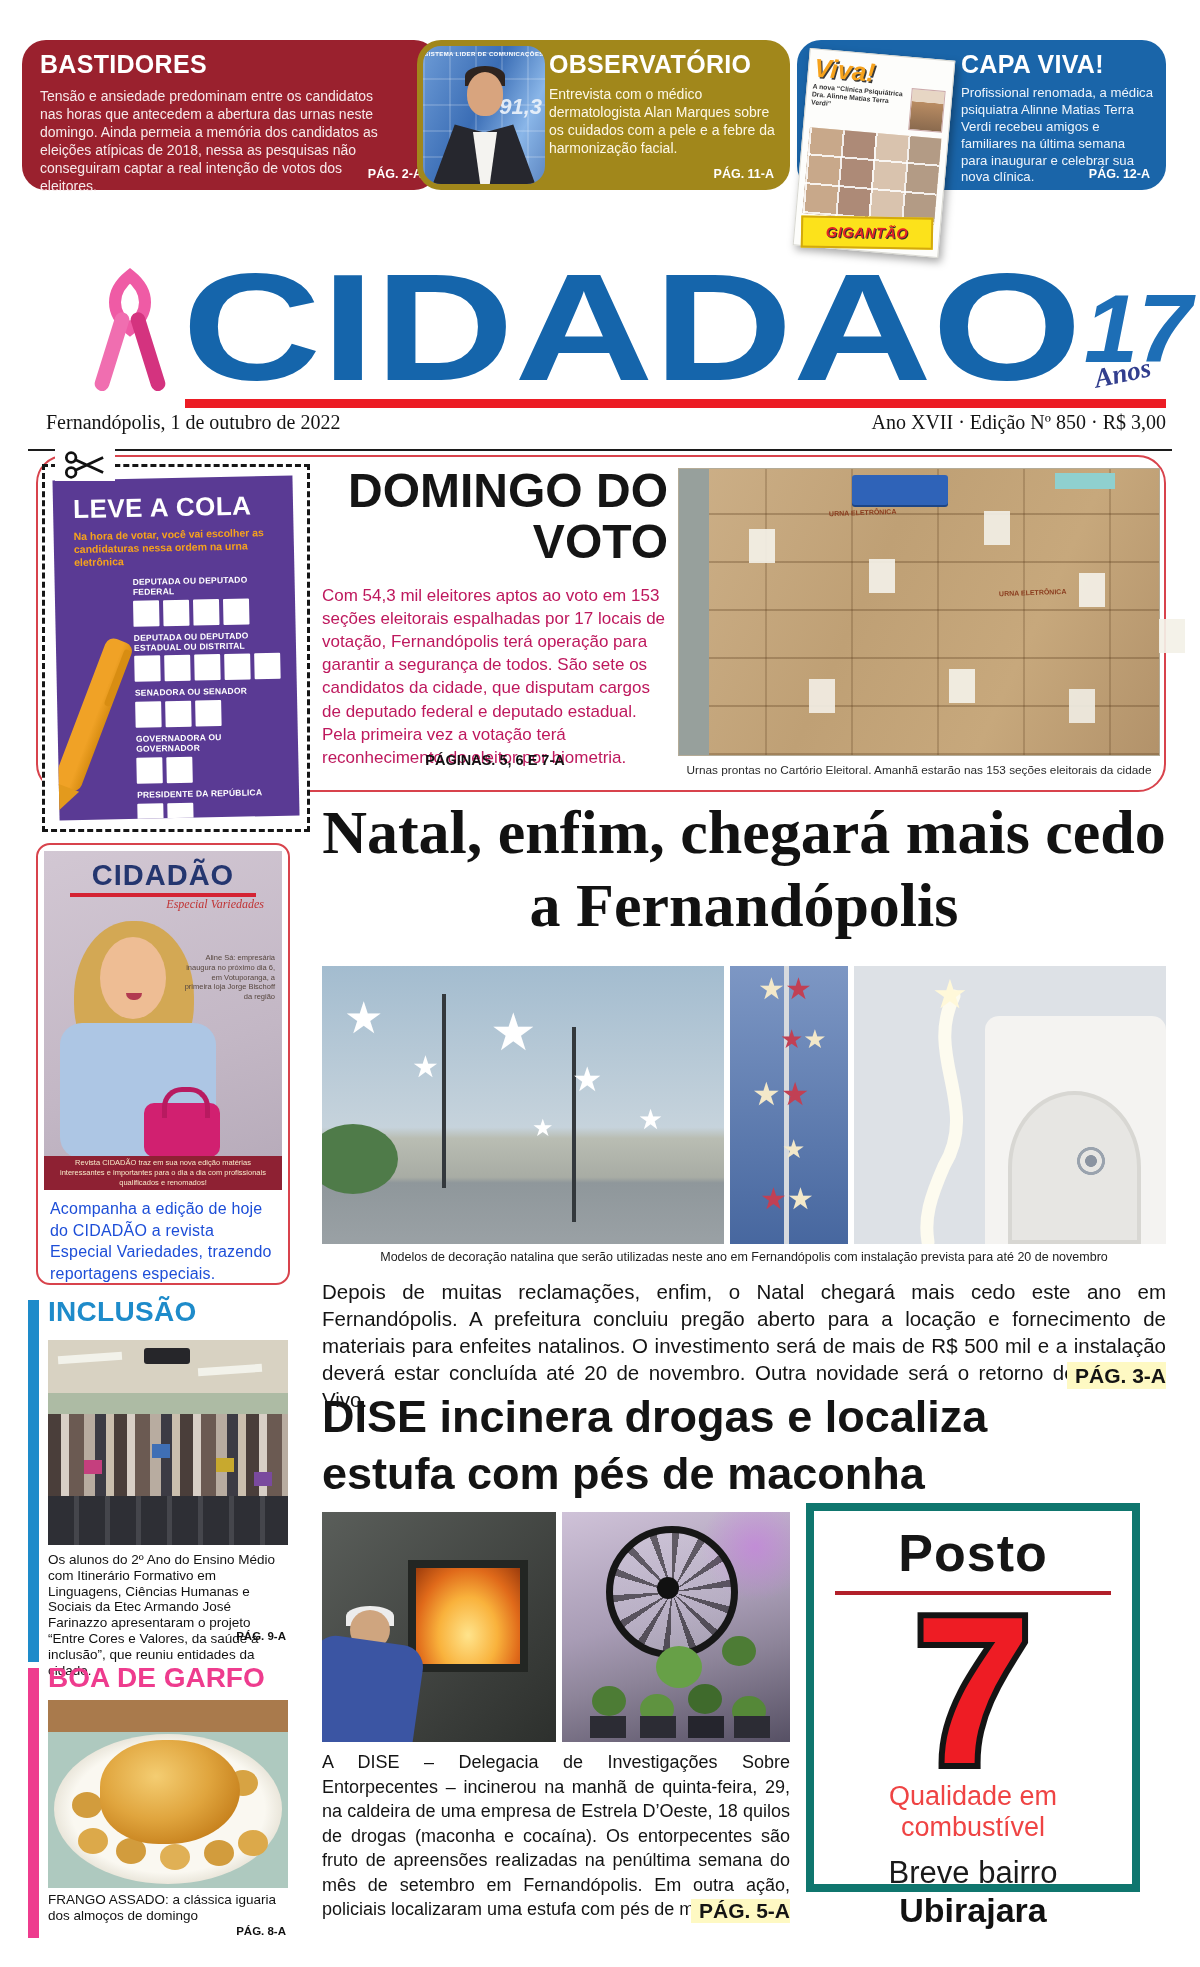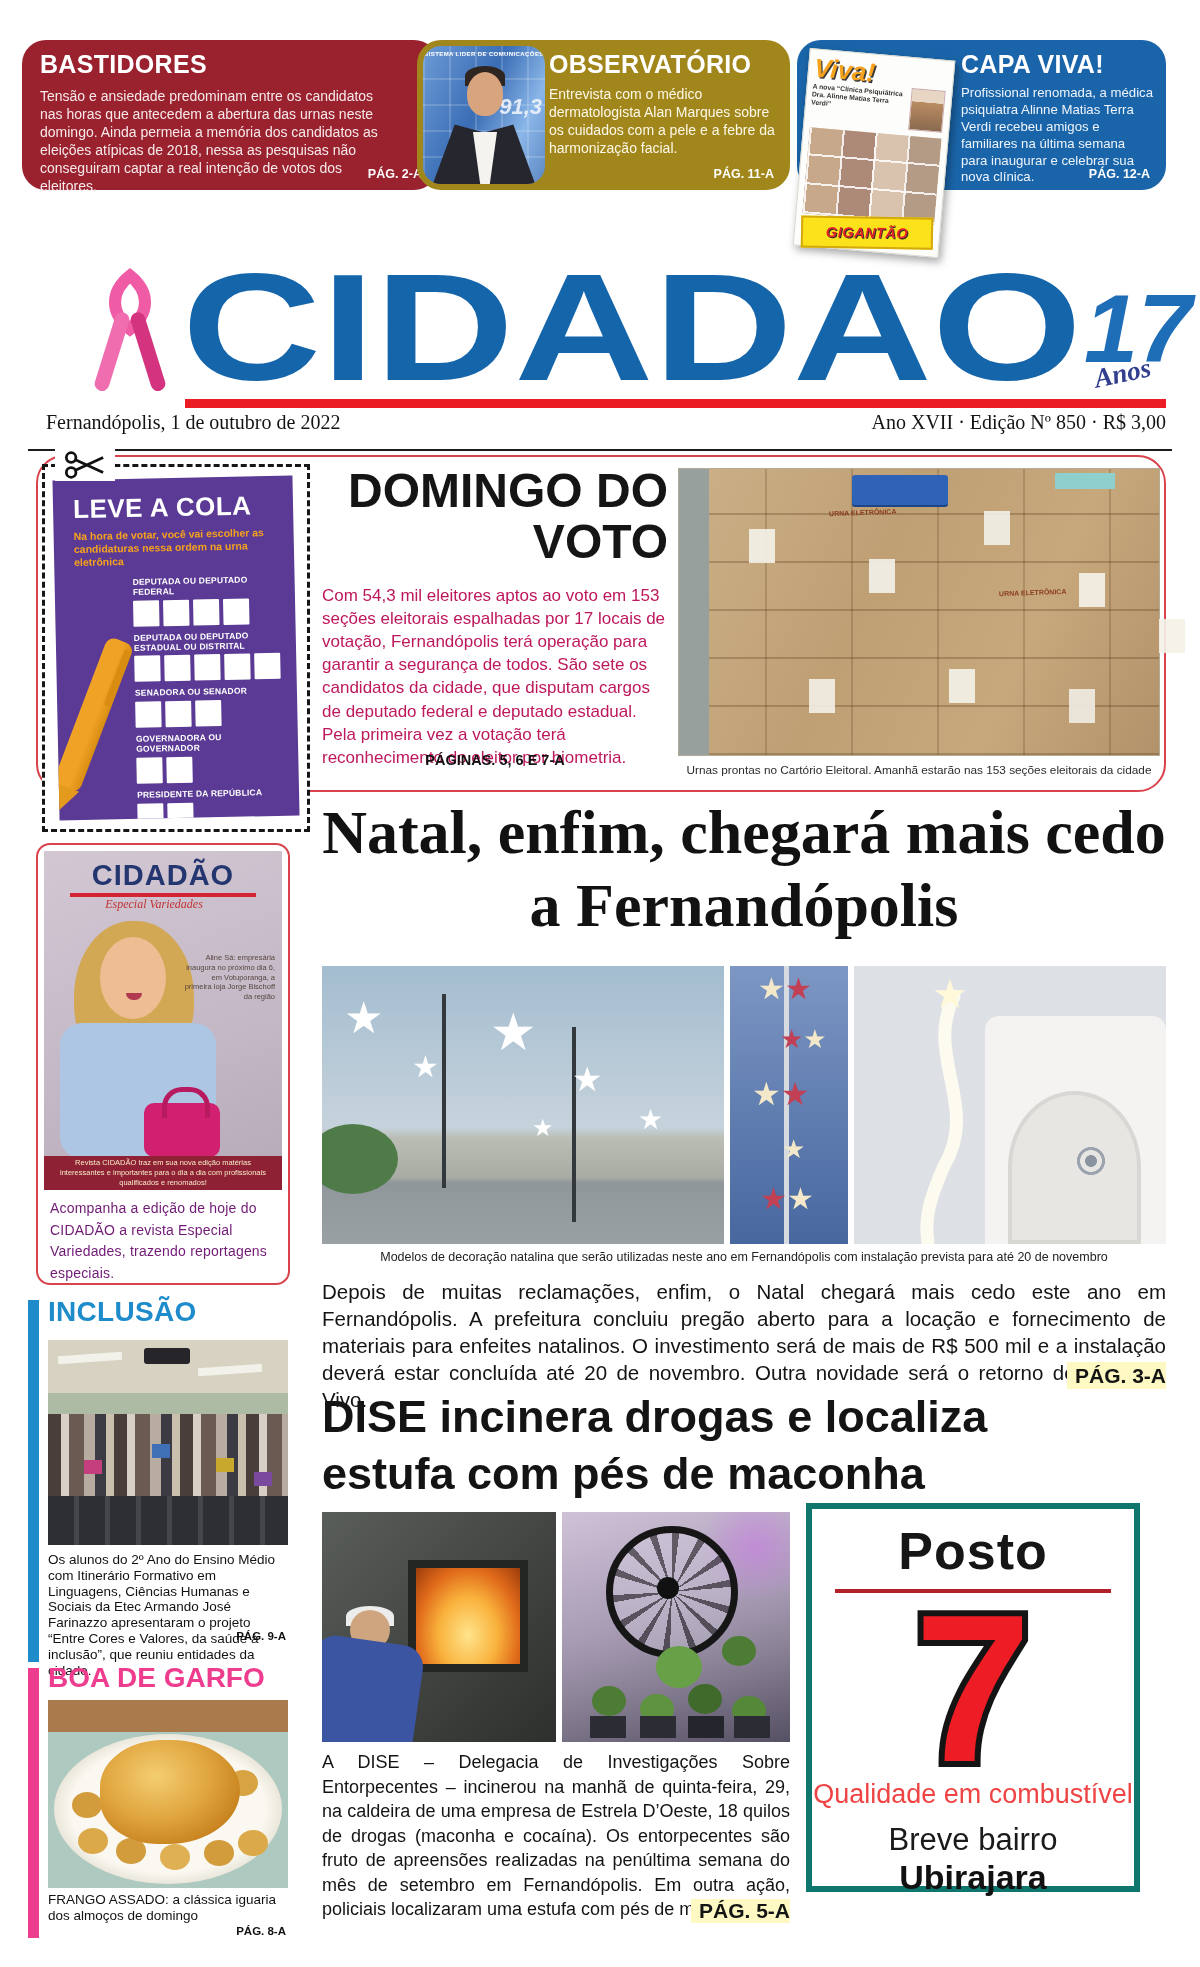--- a/index.html
+++ b/index.html
@@ -113,31 +113,31 @@
     background:radial-gradient(circle,#8a93a0 18%,#e7e6e3 20% 34%,#9aa3ae 36% 44%,#e7e6e3 46%)}
   #natal-caption{position:absolute;left:322px;top:1250px;width:844px;text-align:center;font-size:12.5px;color:#222}
   #natal-body{position:absolute;left:322px;top:1278px;width:844px;height:112px;font-size:20.5px;line-height:27px;text-align:justify;color:#141414}
   .pg-inline{position:absolute;right:0;bottom:1px;font-size:21px;font-weight:bold;background:#fef9c3;padding-left:8px}
   
   #revista-box{position:absolute;left:36px;top:843px;width:254px;height:442px;border:2.5px solid #d8434c;border-radius:14px;box-sizing:border-box}
   #revista-cover{position:absolute;left:44px;top:851px;width:238px;height:339px;overflow:hidden;
     background:linear-gradient(160deg,#d2c7d3,#c3b7c5 60%,#b5a9b8)}
   .rc-logo{position:relative;margin-top:8px;text-align:center;font-size:29px;font-weight:900;letter-spacing:1px;color:#24366f}
   .rc-underline{width:186px;height:3.5px;background:#d42333;margin:1px auto 0}
-  .rc-edition{text-align:center;margin-right:18px;font-family:"Liberation Serif",serif;font-style:italic;font-size:12px;color:#c03334}
+  .rc-edition{text-align:right;margin-right:18px;font-family:"Liberation Serif",serif;font-style:italic;font-size:12px;color:#c03334}
   .rc-text{position:absolute;right:7px;top:102px;width:92px;font-size:7.5px;line-height:1.3;color:#57473f;text-align:right}
   .rc-hair{position:absolute;left:30px;top:70px;width:120px;height:158px;border-radius:48%;background:#d3a854}
   .rc-face{position:absolute;left:56px;top:86px;width:66px;height:82px;border-radius:50%;background:#eebd94}
   .rc-smile{position:absolute;left:82px;top:142px;width:16px;height:7px;border-radius:0 0 10px 10px;background:#b23a50}
   .rc-body{position:absolute;left:16px;top:172px;width:156px;height:136px;border-radius:22px;background:#adc6e4}
   .rc-bag{position:absolute;left:100px;top:252px;width:76px;height:54px;border-radius:10px;background:#d12070}
   .rc-bag::before{content:"";position:absolute;left:18px;top:-16px;width:38px;height:26px;border:5px solid #b81a60;border-bottom:none;border-radius:20px 20px 0 0}
   .rc-banner{position:absolute;left:0;bottom:0;width:100%;height:34px;background:#8e2133;color:#f7e9c8;
     font-size:7.5px;line-height:1.3;display:flex;align-items:center;text-align:center;padding:0 10px;box-sizing:border-box}
-  #revista-note{position:absolute;left:50px;top:1198px;width:230px;font-size:14px;line-height:21.5px;color:#701a75;letter-spacing:.2px}
+  #revista-note{position:absolute;left:50px;top:1198px;width:230px;font-size:16px;line-height:21.5px;color:#1d4ed8;letter-spacing:.2px}
   .col-bar{position:absolute;left:28px;width:11px}
   #incl-bar{top:1300px;height:362px;background:#1e8bca}
   #incl-title{position:absolute;left:48px;top:1296px;font-size:28px;font-weight:900;color:#1e8bca;letter-spacing:.3px}
   #incl-photo{position:absolute;left:48px;top:1340px;width:240px;height:205px;overflow:hidden;
     background:linear-gradient(#d8d2c2 0 26%,#adbba4 26% 74%,#cfc9bd 74%)}
   .incl-light{position:absolute;width:64px;height:8px;background:#f2f2ea;transform:rotate(-4deg)}
   .incl-projector{position:absolute;left:96px;top:8px;width:46px;height:16px;background:#26262a;border-radius:3px}
   .incl-crowd{position:absolute;left:0;right:0;top:36%;height:46%;
     background:repeating-linear-gradient(90deg,#4a3e3a 0 13px,#d8cfc6 13px 21px,#6b5a52 21px 36px,#b8aca0 36px 47px,#3c3b44 47px 58px,#cbbfae 58px 66px)}
   .incl-box{position:absolute;width:18px;height:14px}
@@ -174,21 +174,21 @@
     background:radial-gradient(circle,#c77fe0aa,transparent 70%)}
   .dp2-fan{position:absolute;left:44px;top:14px;width:118px;height:118px;border-radius:50%;border:7px solid #161616;
     background:repeating-conic-gradient(rgba(20,20,20,.55) 0 7deg,rgba(230,230,240,.25) 7deg 26deg)}
   .dp2-fan::after{content:"";position:absolute;left:44px;top:44px;width:22px;height:22px;border-radius:50%;background:#111}
   .dp2-plant{position:absolute;left:30px;bottom:26px;width:34px;height: 30px;border-radius:50%;background:#4d7c35;
     box-shadow:48px 8px 0 #5f9340,96px -2px 0 #3f6a2c,140px 10px 0 #558838,70px -34px 0 6px #67a047,130px -50px 0 #4d7c35}
   .dp2-pot{position:absolute;left:28px;bottom:4px;width:36px;height:22px;background:#2c2c34;
     box-shadow:50px 0 0 #2c2c34,98px 0 0 #25252d,144px 0 0 #2c2c34}
   #dise-body{position:absolute;left:322px;top:1750px;width:468px;height:174px;font-size:18px;line-height:24.5px;text-align:justify;color:#141414}
   
-  #ad-box{position:absolute;left:806px;top:1503px;width:334px;height:389px;border:6px solid #0f766e;background:#fff;box-sizing:border-box;text-align:center}
+  #ad-box{position:absolute;left:806px;top:1503px;width:334px;height:389px;border:8px solid #0f766e;background:#fff;box-sizing:border-box;text-align:center}
   .ad-name{margin-top:12px;font-size:52px;font-weight:700;color:#161616;letter-spacing:1px}
   .ad-rule{width:276px;height:4px;background:#b2202a;margin:8px auto 0}
   .ad-seven-svg{display:block;margin:0 auto}
   .ad-tagline{font-size:27px;font-weight:400;color:#ef4444;margin-top:-4px}
   .ad-line1{font-size:31px;color:#1a1a1a;margin-top:12px}
   .ad-line2{font-size:34px;font-weight:800;color:#111;margin-top:0px}
 </style>
 </head>
 <body>
 

